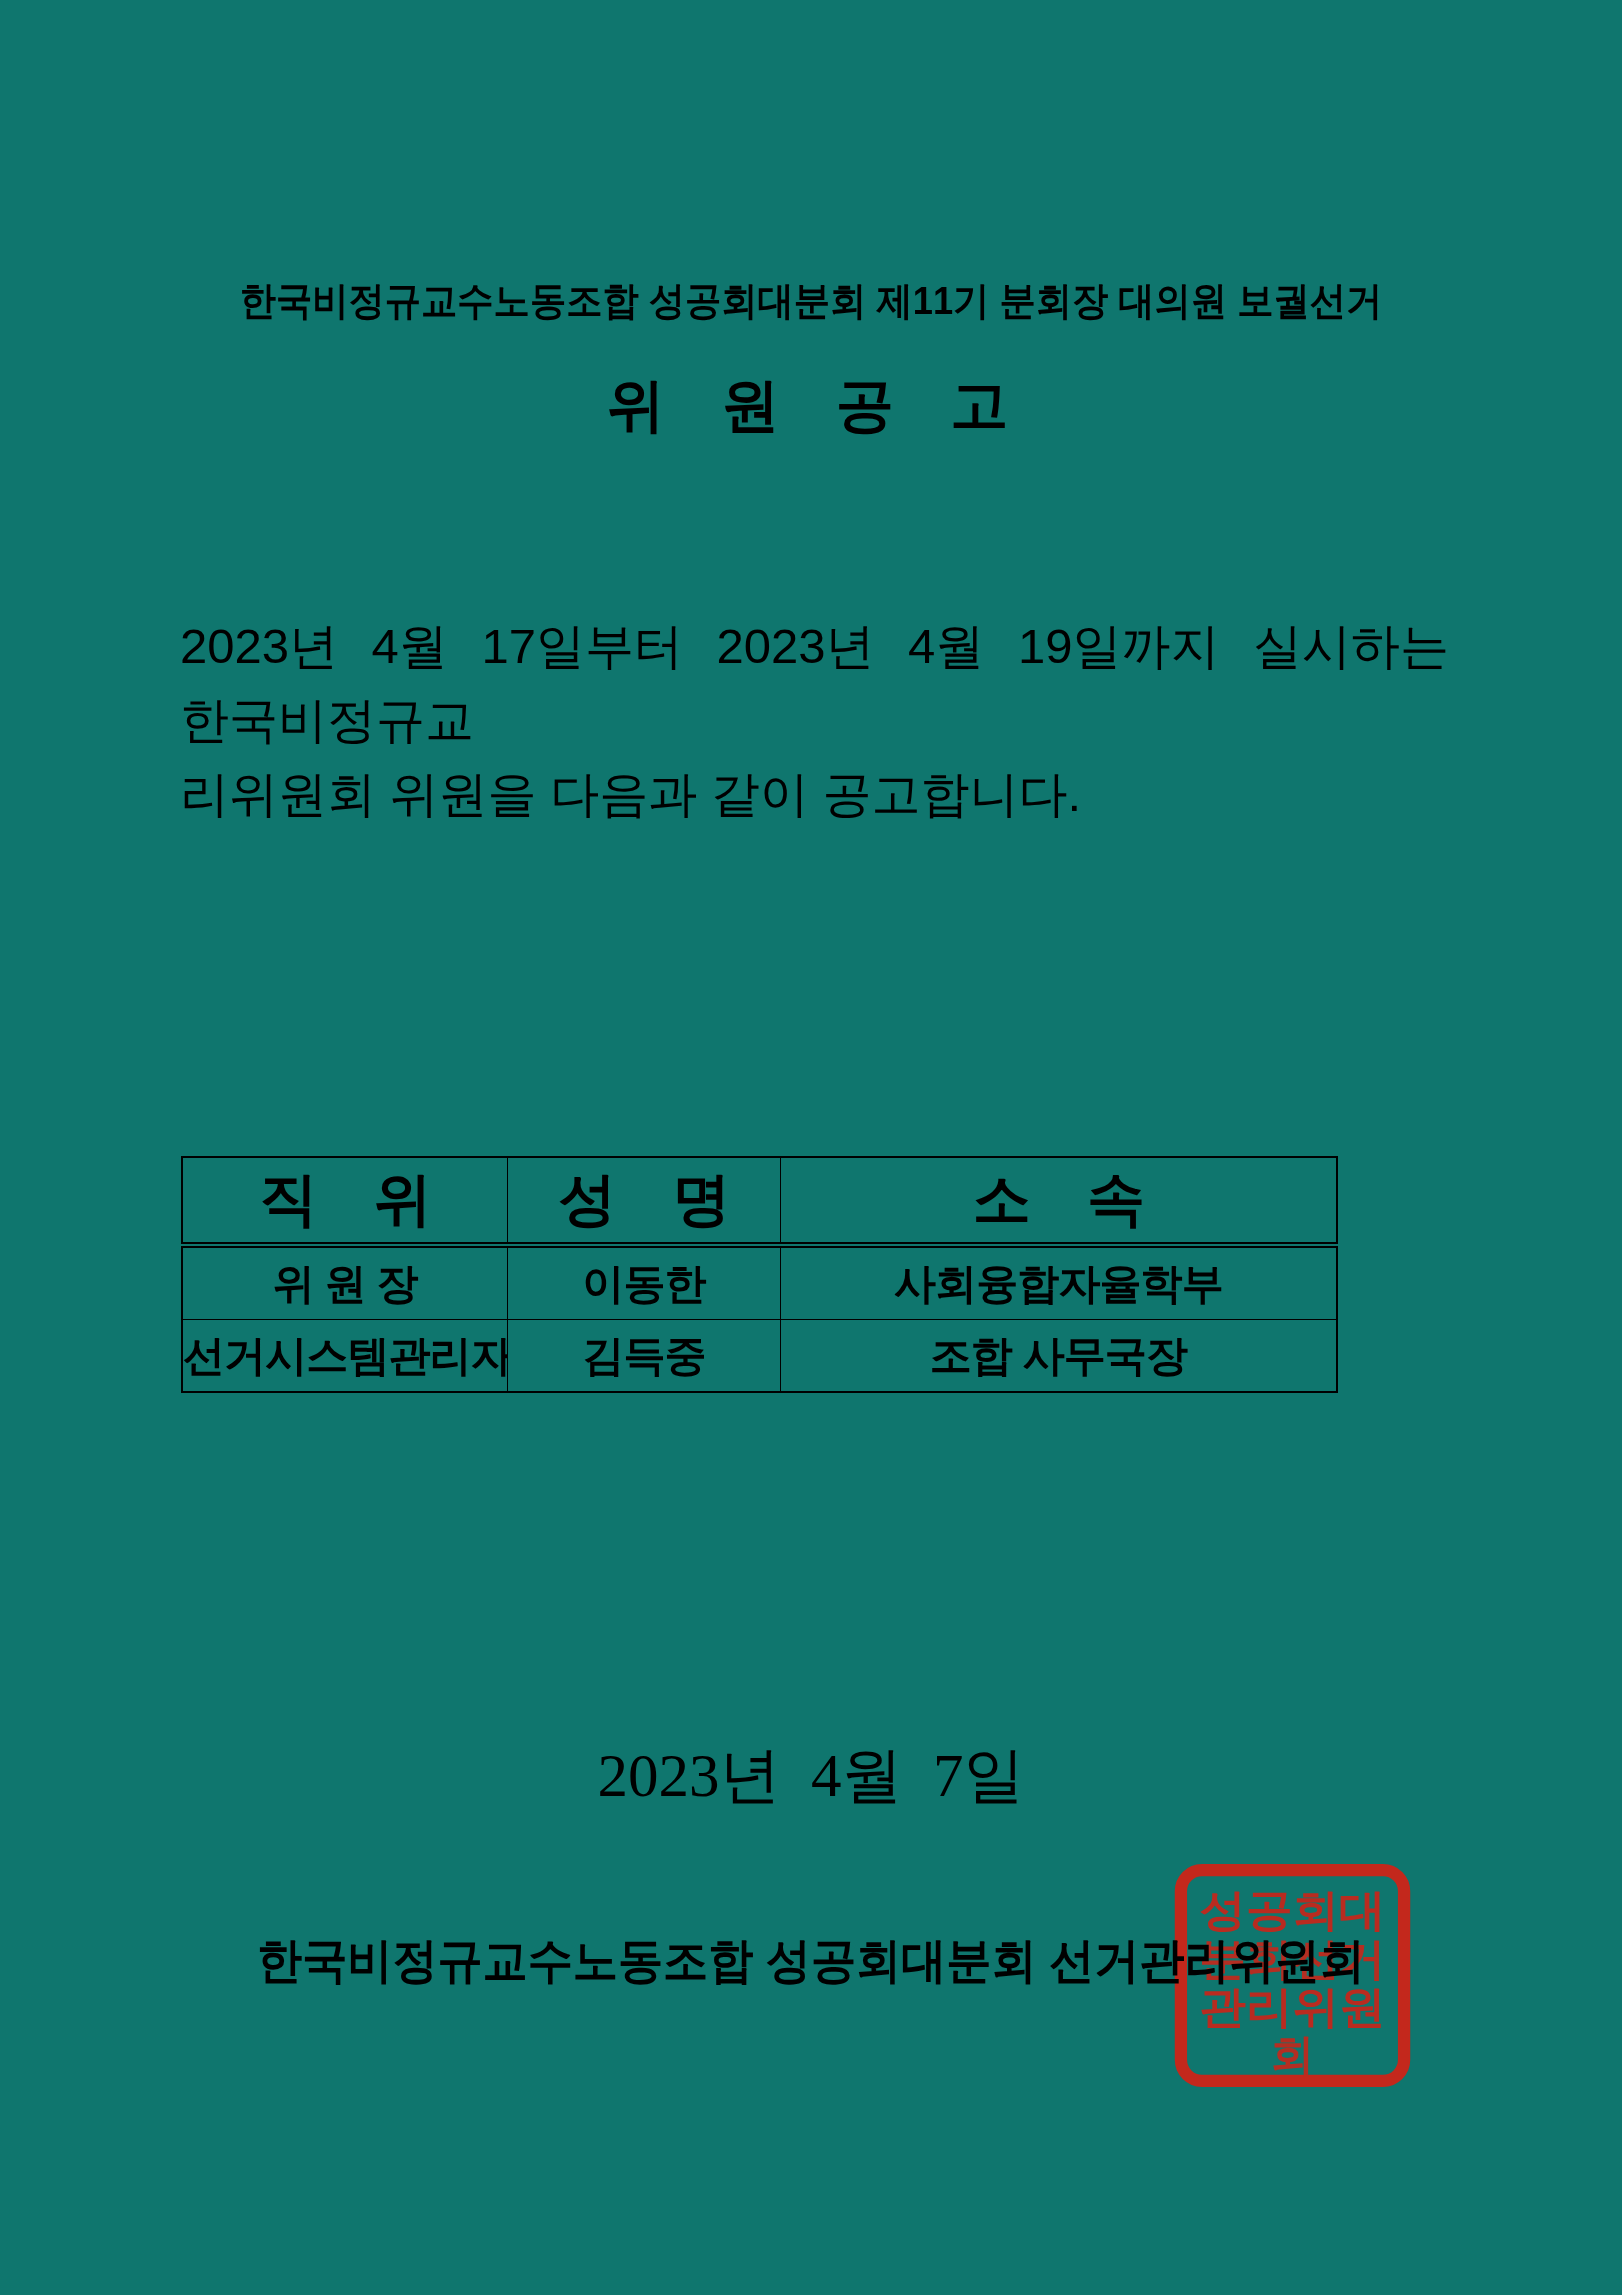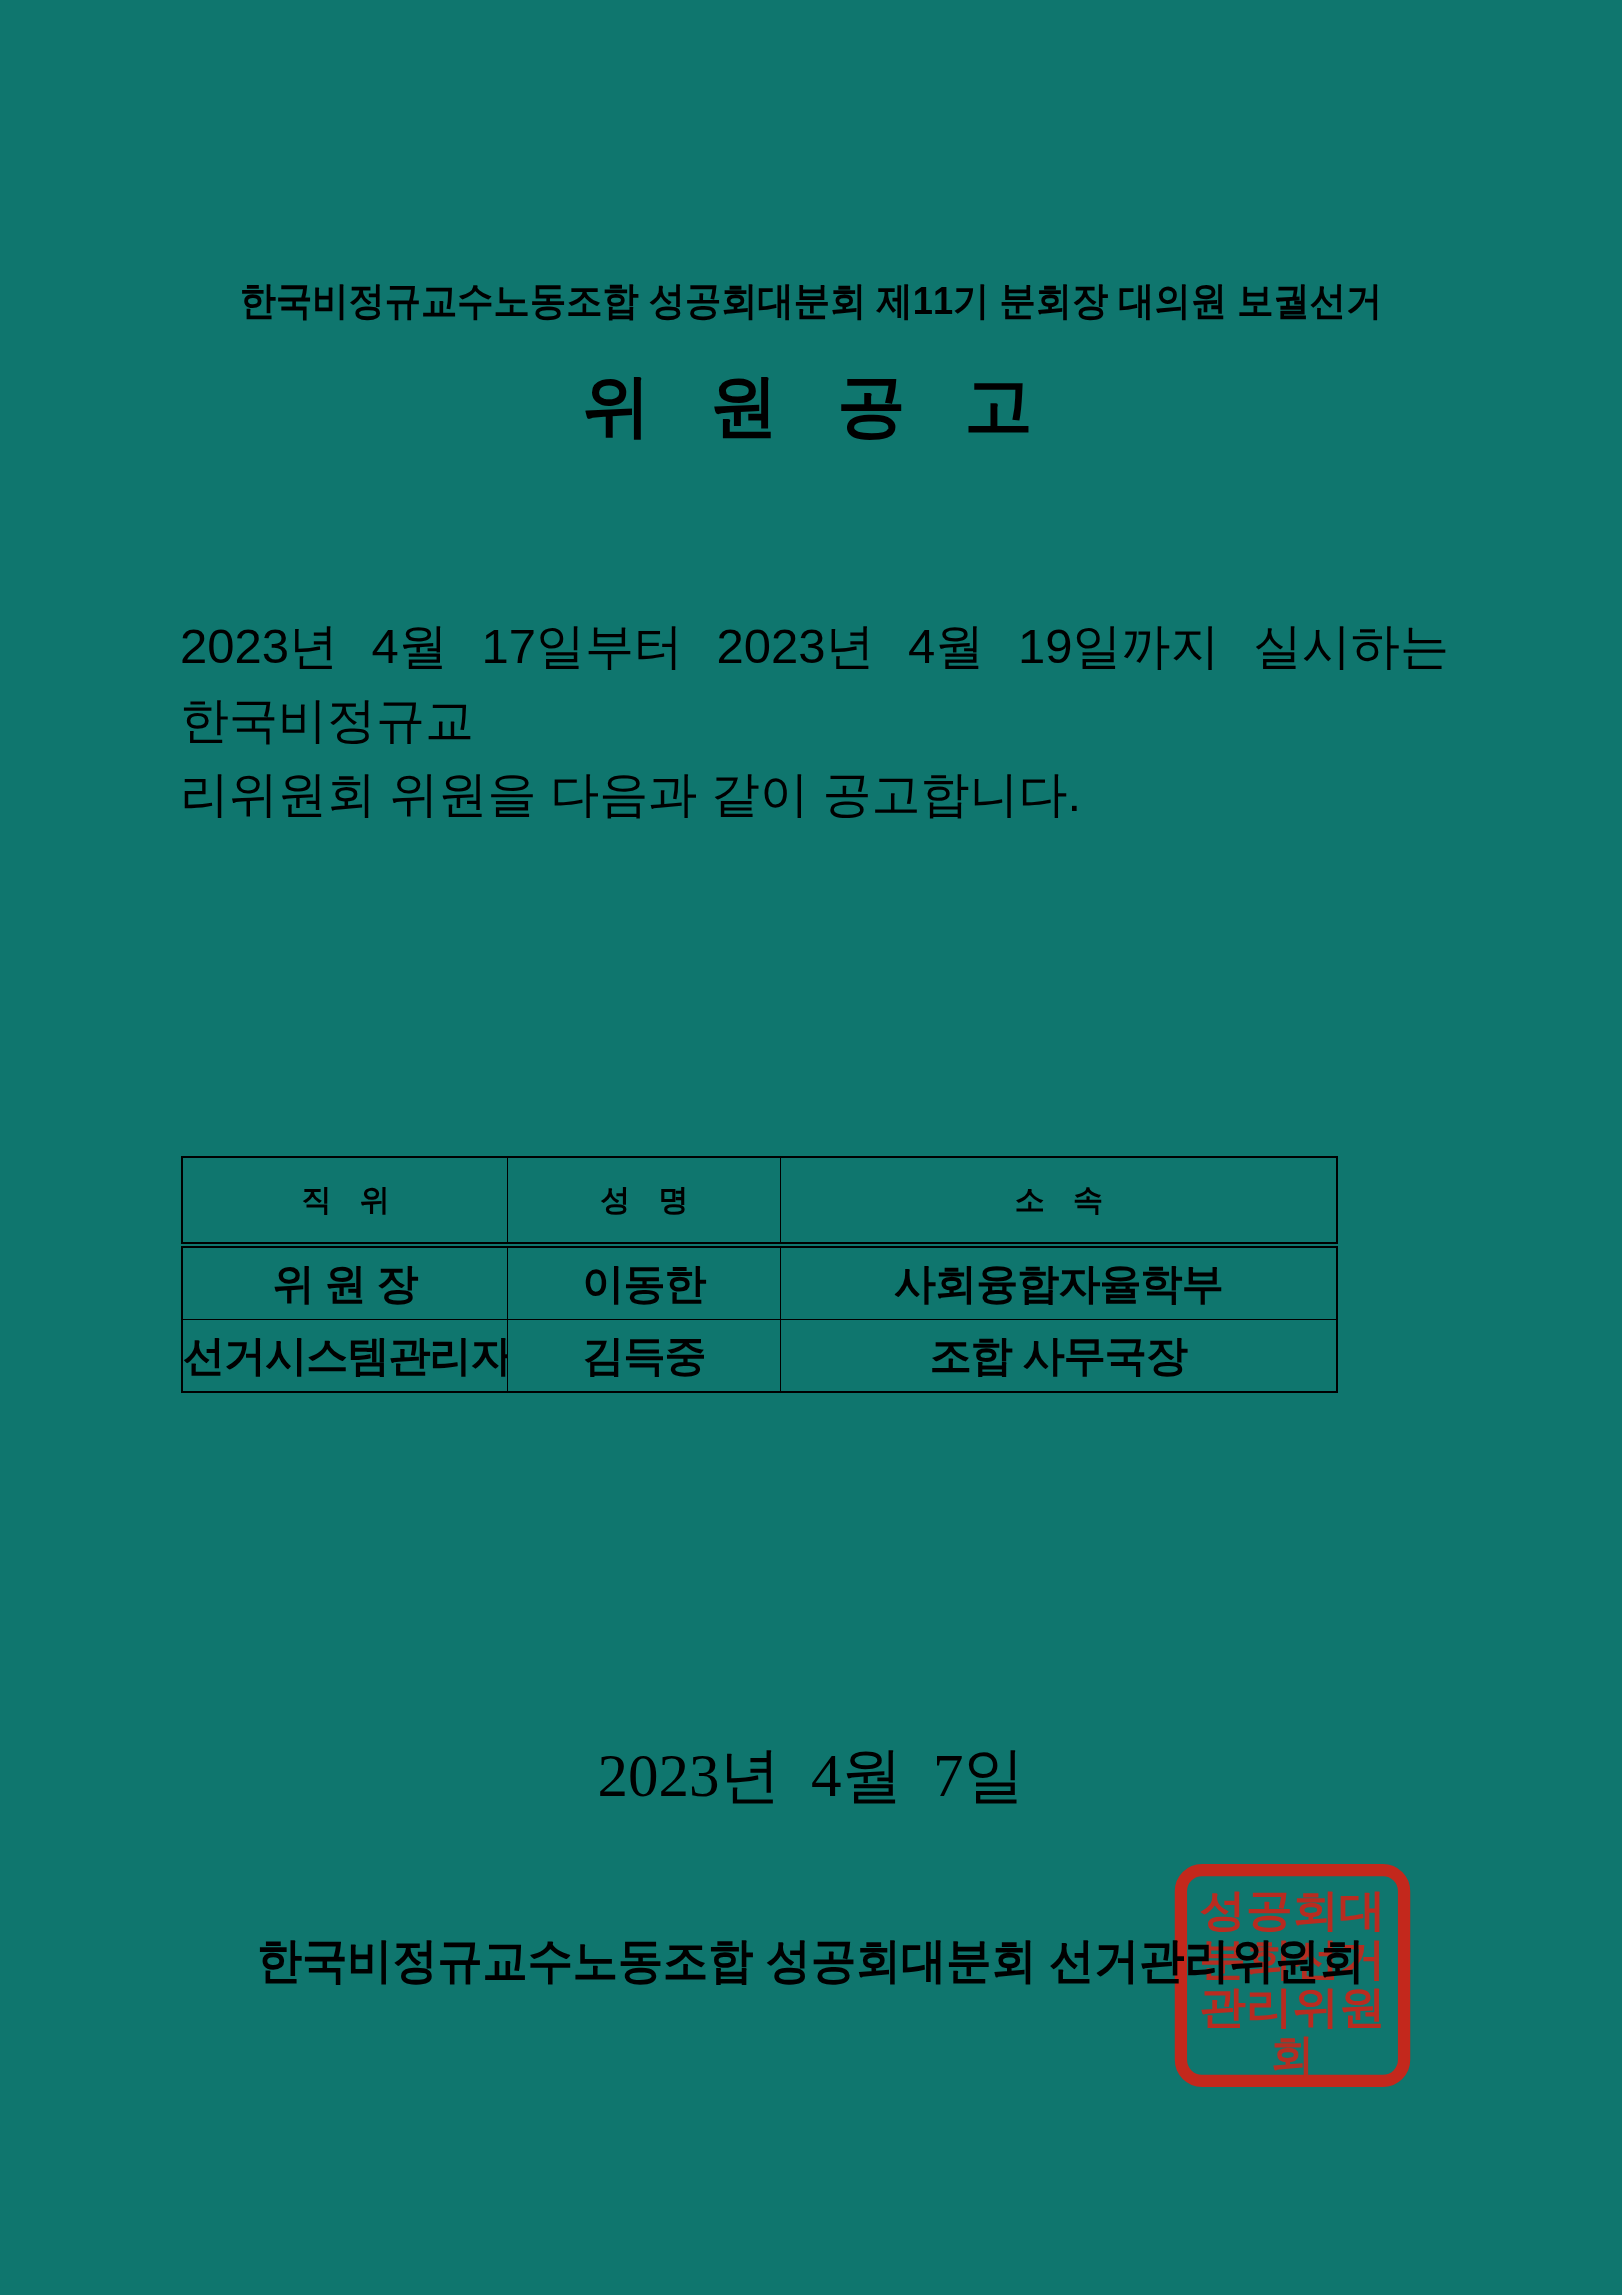--- a/index.html
+++ b/index.html
@@ -16,21 +16,21 @@
     text-align: center;
     font-family: "Liberation Sans", "DejaVu Sans", sans-serif;
     font-weight: bold; font-size: 39px; line-height: 46px;
     transform: scaleX(0.93); transform-origin: 50% 50%;
     white-space: pre;
   }
   .main-title {
     position: absolute; top: 361px; left: 0; width: 1622px;
     text-align: center;
     font-family: "Liberation Sans", "DejaVu Sans", sans-serif;
-    font-weight: bold; font-size: 68px; line-height: 88px;
+    font-weight: bold; font-size: 58px; line-height: 88px;
     letter-spacing: 7px; word-spacing: 26.4px;
     white-space: pre;
   }
   .body-text {
     position: absolute; top: 609px; left: 180px; width: 1269px;
     font-family: Liberation Sans, sans-serif;
     font-size: 49px; line-height: 74px;
     word-break: keep-all;
   }
   .body-line { text-align: justify; text-align-last: justify; text-justify: inter-word; }
@@ -44,21 +44,21 @@
   .committee-table th, .committee-table td {
     border: 1.8px solid #000;
     font-family: "Liberation Sans", "DejaVu Sans", sans-serif;
     font-weight: bold;
     text-align: center; vertical-align: middle;
     letter-spacing: -0.9px;
     padding: 0;
     white-space: pre;
     overflow: hidden;
   }
-  .committee-table th { height: 84px; font-size: 30px; border-bottom: 6.2px double #000; }
+  .committee-table th { height: 84px; font-size: 58px; border-bottom: 6.2px double #000; }
   .committee-table td { height: 71px; font-size: 42px; margin-top: 48px; }
 
   .date-line {
     position: absolute; top: 1747px; left: 0; width: 1622px;
     text-align: center;
     font-family: "Liberation Serif", "DejaVu Serif", serif;
     font-size: 61px; line-height: 58px;
     white-space: pre;
   }
   .signature-line {

